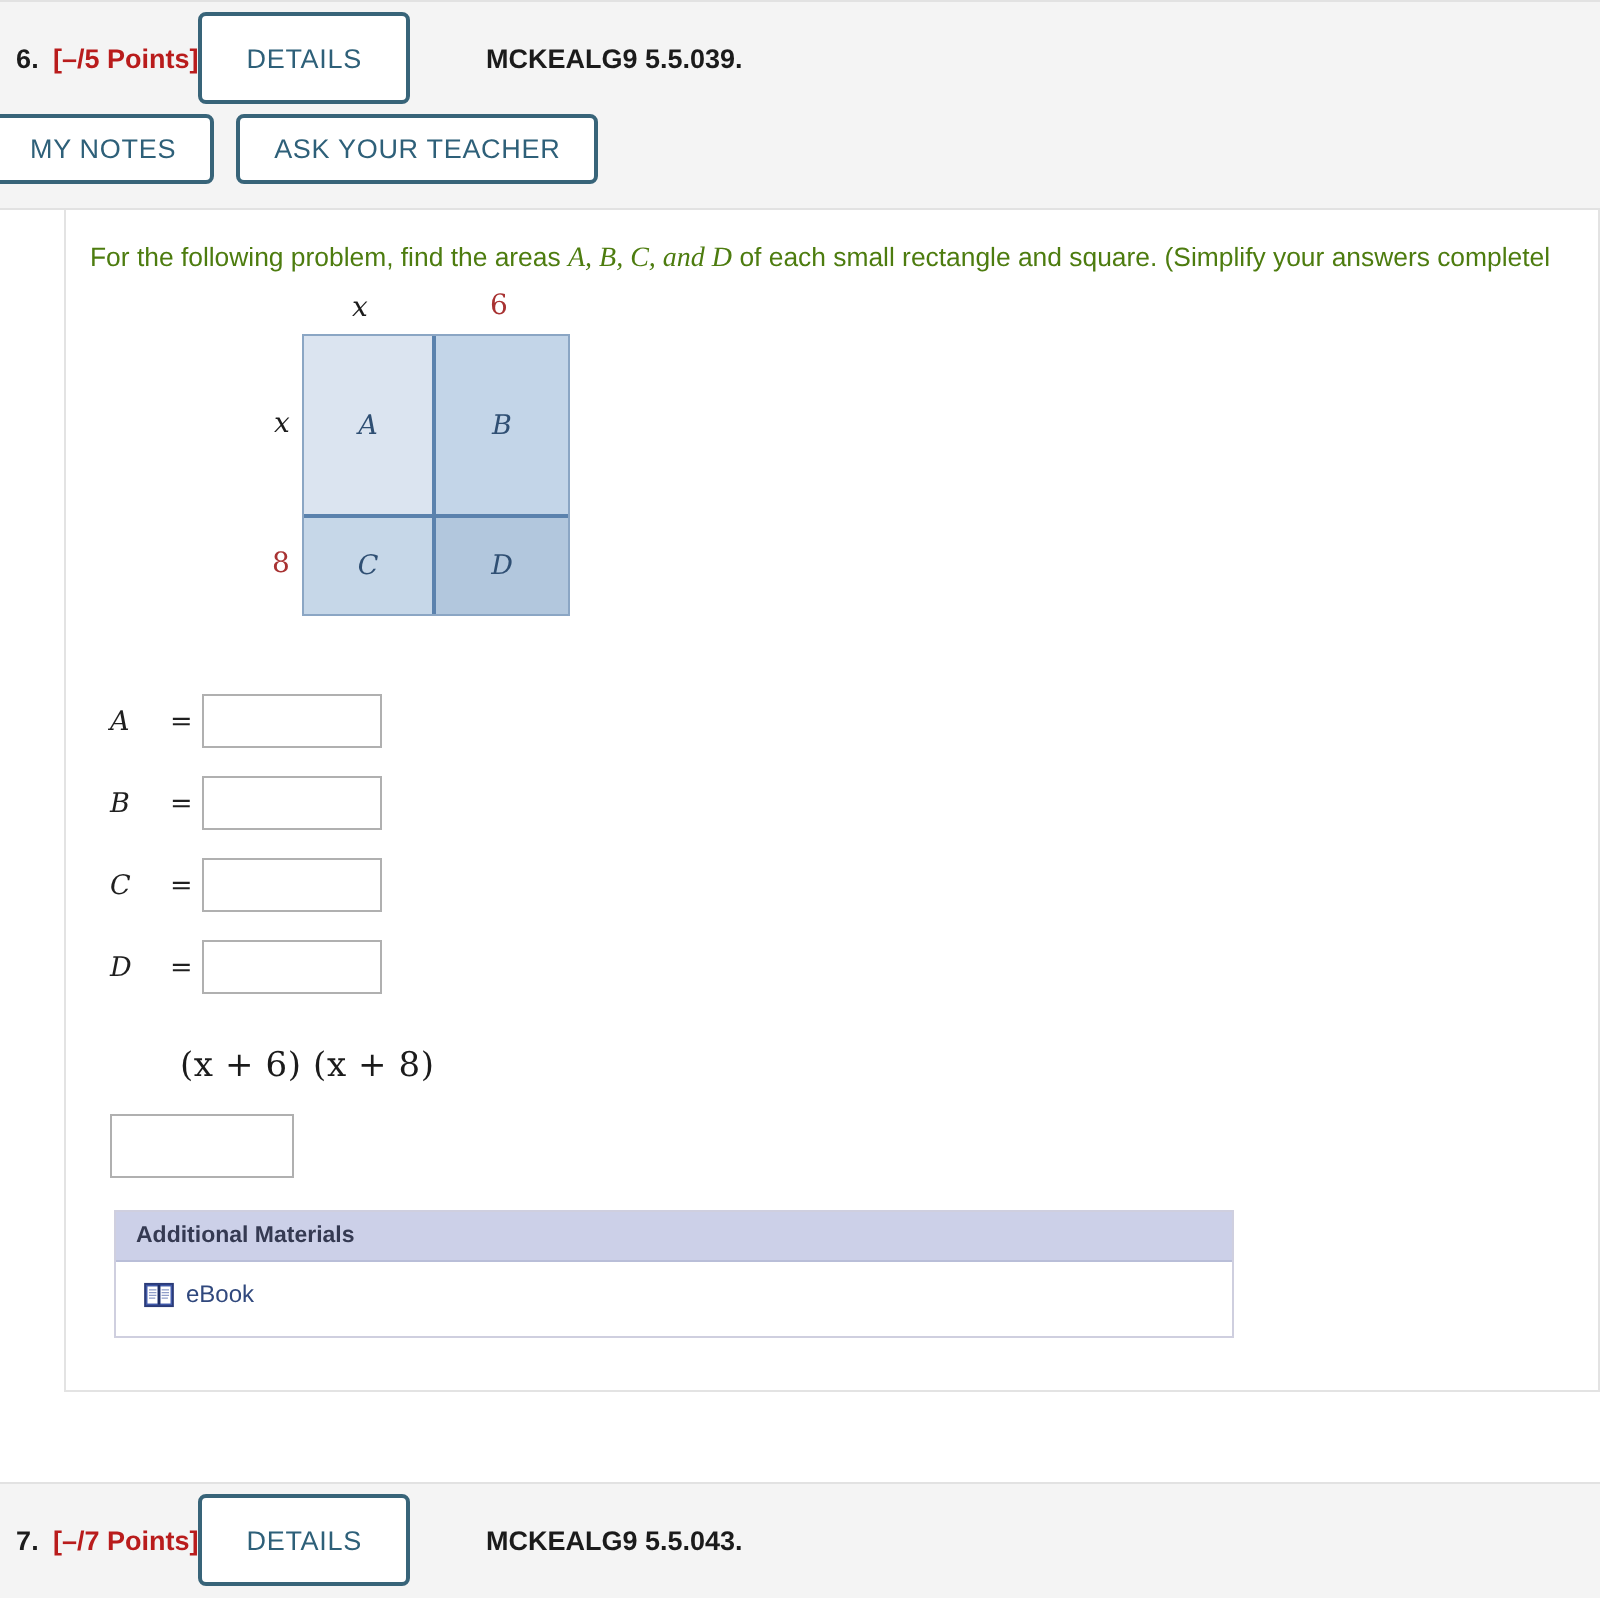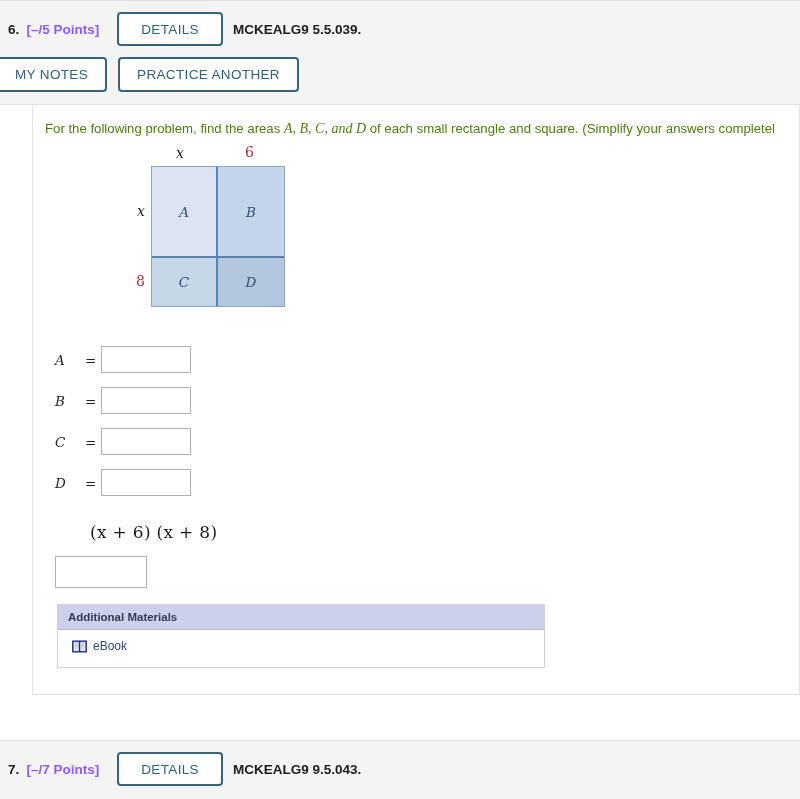--- a/index.html
+++ b/index.html
@@ -41,47 +41,47 @@
     font-size: 13.5px;
     font-weight: bold;
     color: #1b1b1b;
     letter-spacing: .1px;
     white-space: nowrap;
     margin-right: 7px;
   }
   .qpoints {
     font-size: 13.5px;
     font-weight: bold;
-    color: #8b5cf6;
-    white-space: nowrap;
-    margin-right: 18px;
+    color: #b91c1c;
+    white-space: nowrap;
+    margin-right: 0;
   }
   .btn {
     display: inline-flex;
     align-items: center;
     justify-content: center;
     background: #ffffff;
     border: 2px solid #386479;
     border-radius: 4px;
     color: #2e6079;
     font-size: 13.5px;
     font-family: "Liberation Sans", sans-serif;
     letter-spacing: .35px;
-    height: 34px;
+    height: 46px;
     padding: 0 17px;
     box-sizing: border-box;
     cursor: pointer;
     white-space: nowrap;
   }
   .btn-details { padding: 0 22px; }
   .qcode {
     font-size: 13.5px;
     font-weight: bold;
     color: #1b1b1b;
-    margin-left: 10px;
+    margin-left: 38px;
     white-space: nowrap;
   }
   .qheader-row2 {
     display: flex;
     align-items: center;
     gap: 11px;
     margin-top: 10px;
     padding-left: 0;
     margin-left: -4px;
   }
@@ -204,21 +204,21 @@
     margin: 14px 0 0 10px;
   }
   .product-box input.textbox {
     width: 92px;
     height: 32px;
   }
 
   
   .addmat {
     margin: 16px 0 0 12px;
-    width: 488px;
+    width: 560px;
     border: 1px solid #cfcfdf;
     box-sizing: border-box;
   }
   .addmat-head {
     background: #ccd0e8;
     color: #353a52;
     font-size: 11.5px;
     font-weight: bold;
     padding: 6px 0 6px 10px;
     border-bottom: 1px solid #b9bed8;
@@ -252,21 +252,21 @@
 
   <div class="qheader">
     <div class="qheader-row1">
       <span class="qnum">6.</span>
       <span class="qpoints">[–/5 Points]</span>
       <span class="btn btn-details">DETAILS</span>
       <span class="qcode">MCKEALG9 5.5.039.</span>
     </div>
     <div class="qheader-row2">
       <span class="btn">MY NOTES</span>
-      <span class="btn">PRACTICE ANOTHER</span>
+      <span class="btn">ASK YOUR TEACHER</span>
     </div>
   </div>
 
   <div class="qbody">
 
     <div class="prompt"><span>For the following problem, find the areas </span><i>A, B, C, and D</i><span> of each small rectangle and square. (Simplify your answers completel</span></div>
 
     <div class="figure">
       <div class="fig-label" style="left:53px; top:0px;">x</div>
       <div class="fig-label red" style="left:122px; top:-1px;">6</div>
@@ -336,18 +336,18 @@
     <div class="panel-pad"></div>
   </div>
 
   <div class="gap"></div>
 
   <div class="qheader">
     <div class="qheader-row1">
       <span class="qnum">7.</span>
       <span class="qpoints">[–/7 Points]</span>
       <span class="btn btn-details">DETAILS</span>
-      <span class="qcode">MCKEALG9 9.5.043.</span>
+      <span class="qcode">MCKEALG9 5.5.043.</span>
     </div>
 
   </div>
 
 </div>
 
 </body></html>

